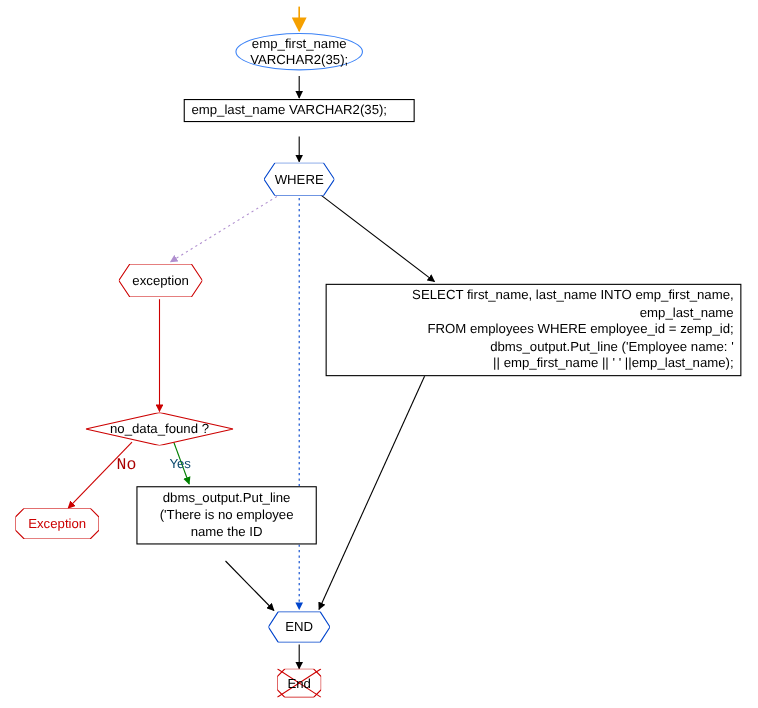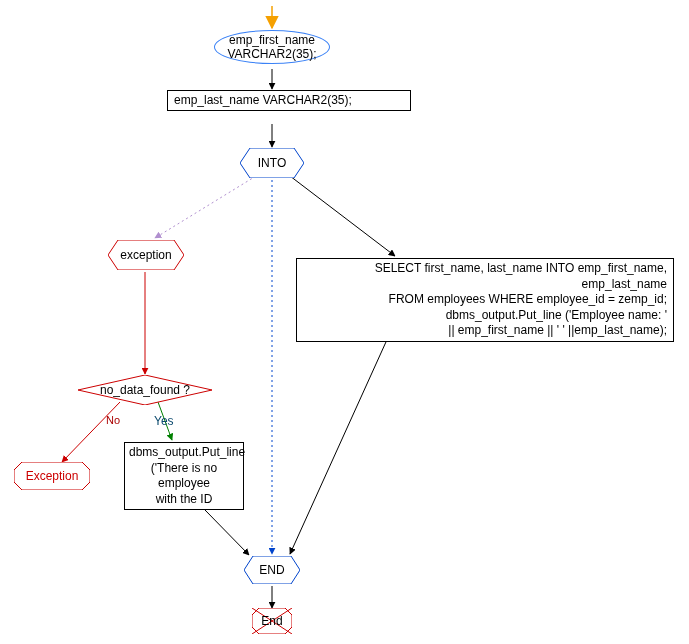--- a/index.html
+++ b/index.html
@@ -60,21 +60,22 @@
     position: absolute;
     top: 50%;
     left: 50%;
     transform: translate(-50%, -50%);
     white-space: nowrap;
     color: #cc0000;
   }
   .nolabel {
     position: absolute;
     color: #aa0000;
-    font-size: 11px;
+    font-size: 15px;
+    font-family: Liberation Mono, monospace;
   }
   .yeslabel {
     position: absolute;
     color: #0c4a6e;
     font-size: 12px;
   }
   svg.edges {
     position: absolute;
     top: 0;
     left: 0;
@@ -131,29 +132,29 @@
   <path d="M 395 322 L 290 554" stroke="#000" stroke-width="1" fill="none" marker-end="url(#arrow-black)"></path>
 
   <line x1="272" y1="586" x2="272" y2="608" stroke="#000" stroke-width="1" marker-end="url(#arrow-black)"></line>
 </svg>
 
 <div class="node ellipse" style="left:214px; top:30px; width:116px; height:34px; padding:2px 4px; line-height:1.2;">
   <span>emp_first_name</span><br>
   <span>VARCHAR2(35);</span>
 </div>
 
-<div class="node rect" style="left:167px; top:90px; width:244px; text-align:left; line-height:1.25; padding:2px 6px;">
+<div class="node rect" style="left:167px; top:90px; width:210px; text-align:left; line-height:1.25; padding:2px 6px;">
   <div>emp_last_name  VARCHAR2(35);</div>
 </div>
 
 <div class="hex" style="left:240px; top:148px; width:64px; height:30px;">
   <svg class="hex-shape" viewBox="0 0 64 30">
     <polygon points="10,0 54,0 64,15 54,30 10,30 0,15" fill="#fff" stroke="#0044cc" stroke-width="1"></polygon>
   </svg>
-  <span class="hex-label">INTO</span>
+  <span class="hex-label">WHERE</span>
 </div>
 
 <div class="hex" style="left:108px; top:240px; width:76px; height:30px;">
   <svg class="hex-shape" viewBox="0 0 76 30">
     <polygon points="10,0 66,0 76,15 66,30 10,30 0,15" fill="#fff" stroke="#cc0000" stroke-width="1"></polygon>
   </svg>
   <span class="hex-label">exception</span>
 </div>
 
 <div class="node rect" style="left:296px; top:258px; width:378px; text-align:right; line-height:1.3; padding:2px 6px;">
@@ -163,24 +164,24 @@
   <div>|| emp_first_name || ' ' ||emp_last_name);</div>
 </div>
 
 <div class="diamond" style="left:78px; top:375px; width:134px; height:30px;">
   <svg style="width:100%;height:100%;" viewBox="0 0 134 30">
     <polygon points="67,0 134,15 67,30 0,15" fill="#fff" stroke="#cc0000" stroke-width="1"></polygon>
   </svg>
   <span class="diamond-label">no_data_found ?</span>
 </div>
 
-<div class="node rect" style="left:124px; top:442px; width:120px; text-align:center; line-height:1.3; padding:2px 4px;">
+<div class="node rect" style="left:124px; top:442px; width:164px; text-align:center; line-height:1.3; padding:2px 4px;">
   <div>dbms_output.Put_line</div>
   <div>('There is no employee</div>
-  <div>with the ID</div>
+  <div>name the ID</div>
 </div>
 
 <div class="octagon" style="left:14px; top:462px; width:76px; height:28px;">
   <svg style="width:100%;height:100%;" viewBox="0 0 76 28">
     <polygon points="8,0 68,0 76,8 76,20 68,28 8,28 0,20 0,8" fill="#fff" stroke="#cc0000" stroke-width="1"></polygon>
   </svg>
   <span class="oct-label">Exception</span>
 </div>
 
 <div class="hex" style="left:244px; top:556px; width:56px; height:28px;">

